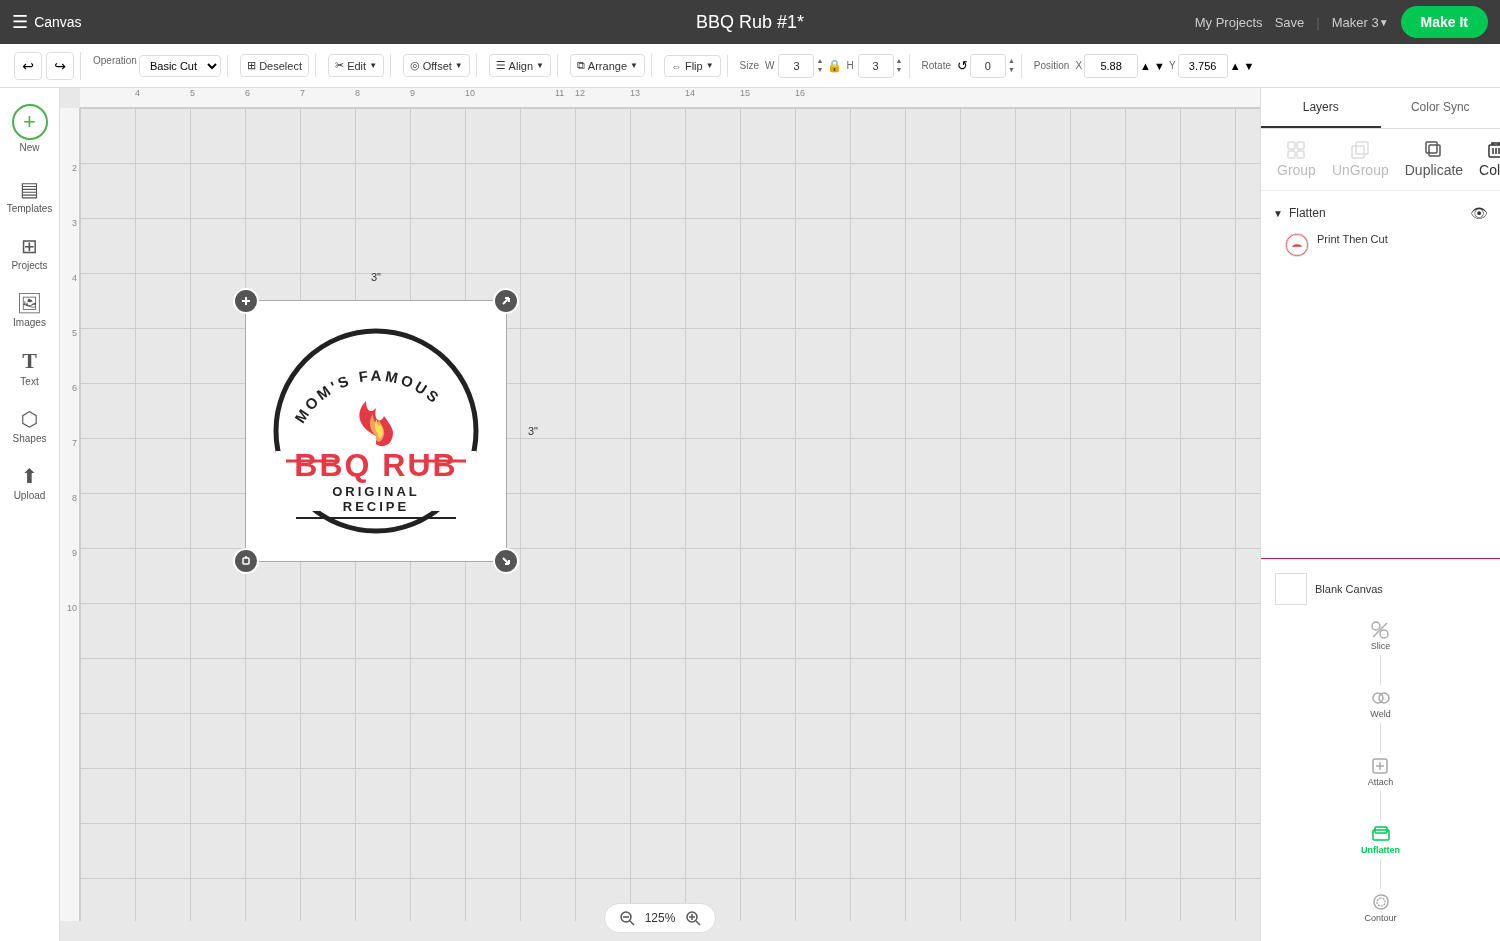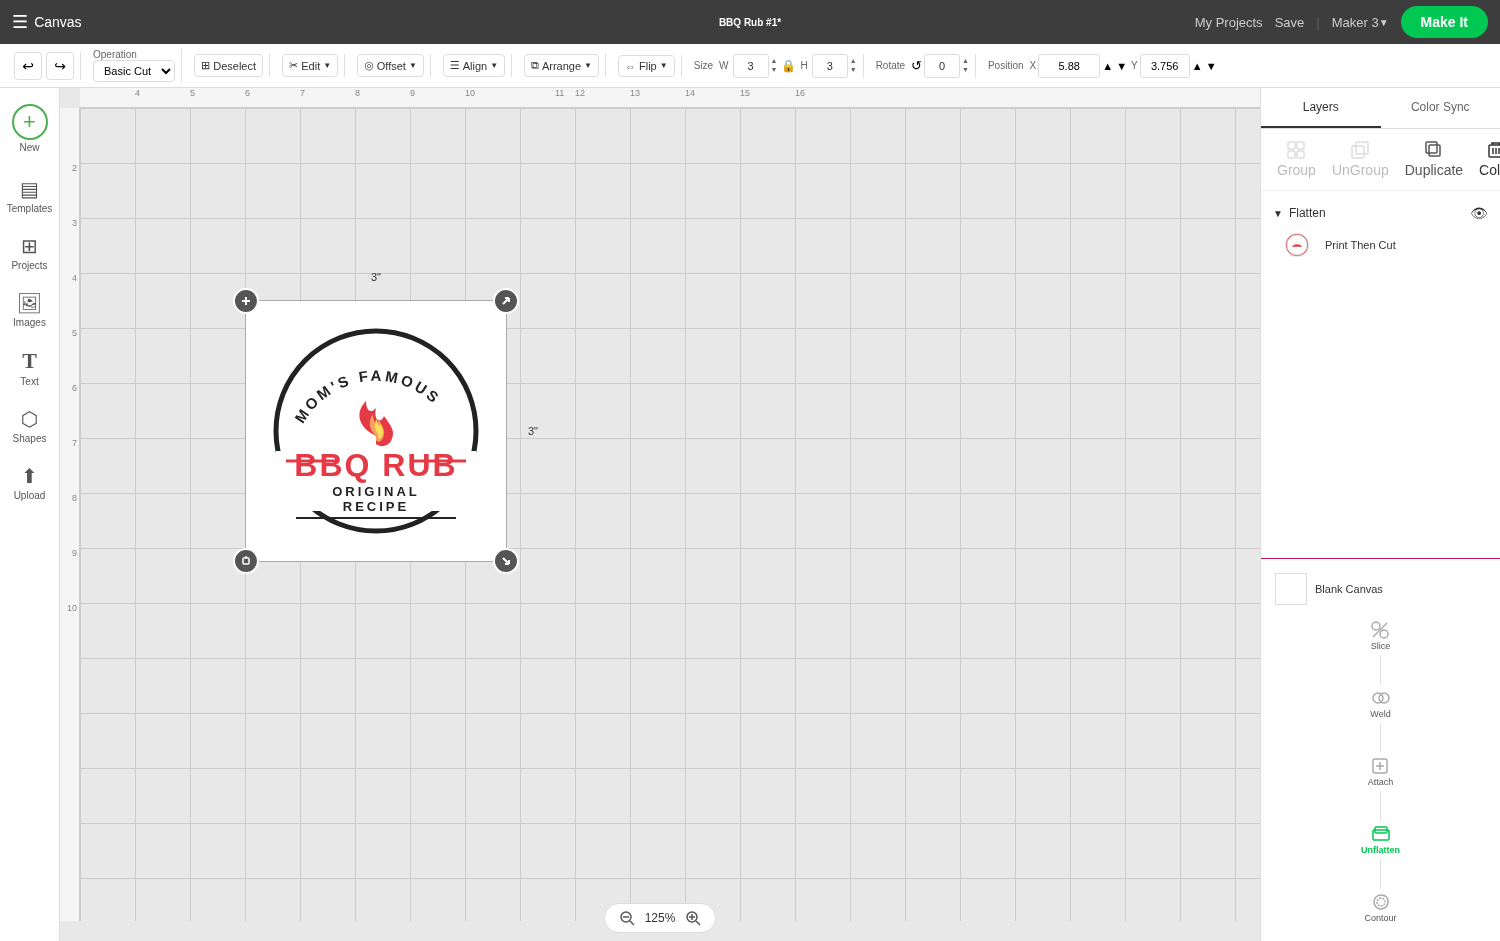--- a/index.html
+++ b/index.html
@@ -4,21 +4,21 @@
   <style>
     * { margin: 0; padding: 0; box-sizing: border-box; }
     body { font-family: -apple-system, BlinkMacSystemFont, 'Segoe UI', sans-serif; background: #f0f0f0; overflow: hidden; width: 1500px; height: 941px; }
 
     
     .topbar {
       display: flex; align-items: center; background: #3d3d3d; color: white;
       height: 44px; padding: 0 12px; gap: 16px; position: relative;
     }
     .topbar-menu { display: flex; align-items: center; gap: 6px; cursor: pointer; }
-    .topbar-title { position: absolute; left: 50%; transform: translateX(-50%); font-size: 10px; font-weight: 700; }
+    .topbar-title { position: absolute; left: 50%; transform: translateX(-50%); font-size: 18px; font-weight: 400; }
     .topbar-right { margin-left: auto; display: flex; align-items: center; gap: 12px; }
     .topbar-right span { font-size: 13px; color: #ccc; cursor: pointer; }
     .maker-select { display: flex; align-items: center; font-size: 13px; color: #ccc; cursor: pointer; }
     .btn-make-it { background: #00c853; color: white; border: none; border-radius: 20px; padding: 8px 20px; font-size: 14px; font-weight: 600; cursor: pointer; }
 
     
     .toolbar {
       display: flex; align-items: center; background: white; height: 44px;
       border-bottom: 1px solid #ddd; padding: 0 8px; gap: 6px; font-size: 11px;
     }
@@ -151,21 +151,21 @@
     .layers-section { flex: 1; overflow-y: auto; padding: 8px 0; }
     .flatten-group {
       padding: 0 8px;
     }
     .flatten-header {
       display: flex; align-items: center; gap: 6px; padding: 6px 4px;
       cursor: pointer; font-size: 12px; font-weight: 500; color: #333;
     }
     .flatten-header .eye-icon { margin-left: auto; font-size: 14px; cursor: pointer; }
     .layer-item {
-      display: flex; align-items: center; gap: 16px; padding: 6px 8px 6px 16px;
+      display: flex; gap: 8px; padding: 6px 8px 6px 16px;
       font-size: 11px; color: #333; cursor: pointer; border-radius: 4px;
     }
     .layer-thumb {
       width: 24px; height: 24px; border-radius: 50%; background: linear-gradient(135deg, #e63946, #e63946);
       display: flex; align-items: center; justify-content: center; font-size: 8px; color: white;
       overflow: hidden; flex-shrink: 0; border: 1px solid #ddd;
     }
 
     
     .panel-bottom {
@@ -216,21 +216,21 @@
 </div>
 
 <div class="toolbar">
 
   <div class="toolbar-group">
     <div class="toolbar-icon-btn">↩</div>
     <div class="toolbar-icon-btn">↪</div>
   </div>
 
   <div class="toolbar-group">
-    <div style="display:flex;flex-direction:column;">
+    <div style="display:flex;flex-direction:row;">
       <span class="toolbar-label">Operation</span>
       <select class="operation-select">
         <option>Basic Cut</option>
       </select>
     </div>
   </div>
 
   <div class="toolbar-group">
     <div class="toolbar-btn">
       <span>⊞</span>
@@ -308,21 +308,21 @@
         <span>▲</span>
         <span>▼</span>
       </div>
     </div>
   </div>
 
   <div class="toolbar-group">
     <span class="toolbar-label">Position</span>
     <div class="toolbar-coord">
       <label>X</label>
-      <input type="text" value="5.88" style="width: 62px;">
+      <input type="text" value="5.88" style="width: 54px;">
       <div class="spin-btns">
         <span>▲</span>
         <span>▼</span>
       </div>
     </div>
     <div class="toolbar-coord">
       <label>Y</label>
       <input type="text" value="3.756" style="width: 50px;">
       <div class="spin-btns">
         <span>▲</span>

